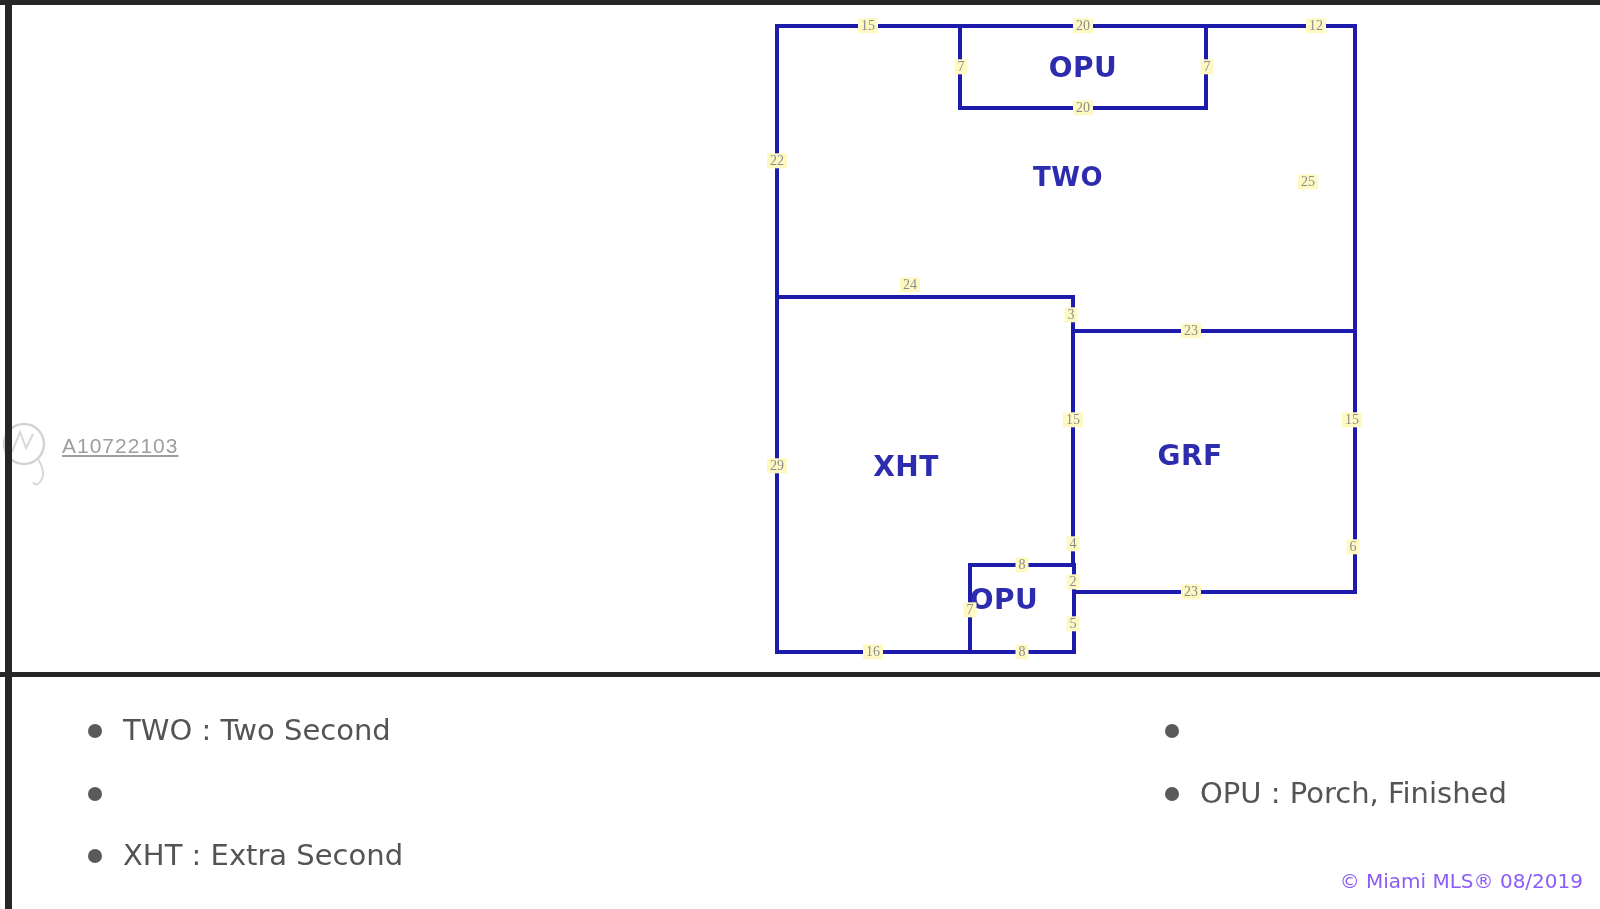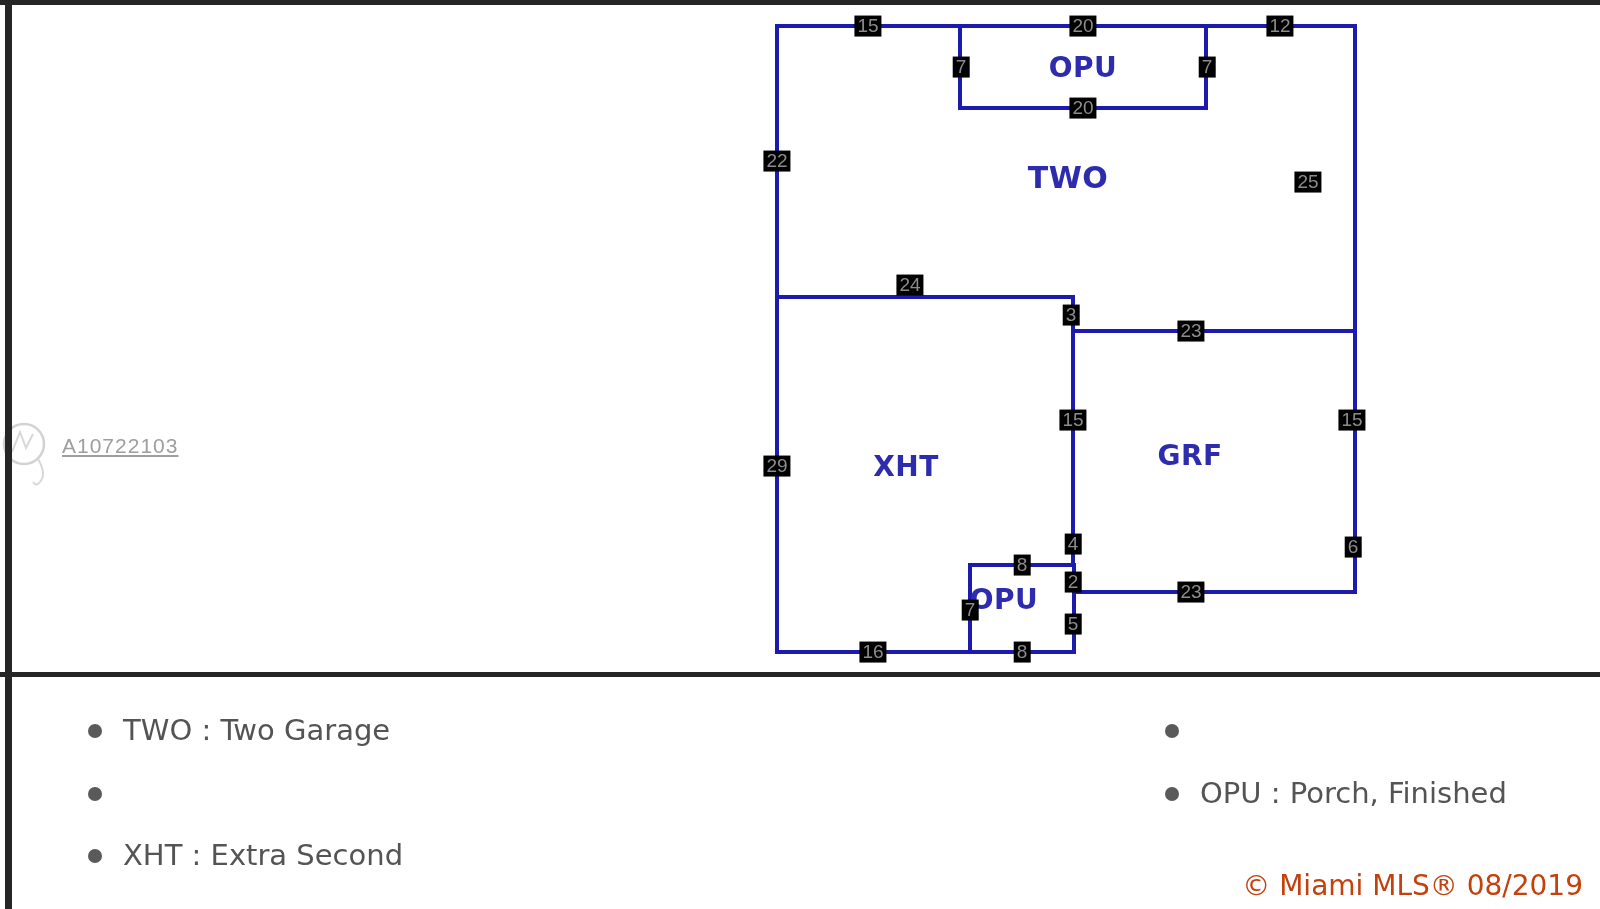--- a/index.html
+++ b/index.html
@@ -4,37 +4,37 @@
 <style>
   html,body{margin:0;padding:0;background:#fff;}
   #page{position:relative;width:1600px;height:909px;background:#ffffff;overflow:hidden;
         font-family:"DejaVu Sans",sans-serif;}
   
   .bar{position:absolute;background:#262626;z-index:6;}
   
   #sketch-svg{position:absolute;left:0;top:0;z-index:1;}
   
   .dim{position:absolute;z-index:3;transform:translate(-50%,-50%);
-       font-family:Liberation Sans, sans-serif;font-size:19px;line-height:1.1;
-       color:#8c8c8c;background:#000000;padding:0 3px;white-space:nowrap;}
+       font-family:Liberation Serif, serif;font-size:14px;line-height:1.1;
+       color:#8c8c8c;background:#fef9c3;padding:0 3px;white-space:nowrap;}
   
   .area{position:absolute;z-index:2;transform:translate(-50%,-50%);
         font-family:"DejaVu Sans",sans-serif;font-weight:bold;font-size:28px;
         color:#2e2cae;letter-spacing:0.5px;white-space:nowrap;}
-  .area.big{font-size:30px;}
+  .area.big{font-size:26px;}
   
   .bullet{position:absolute;z-index:2;width:14px;height:14px;border-radius:50%;
           background:#5a5a5a;transform:translate(-50%,-50%);}
   .leg{position:absolute;z-index:2;transform:translateY(-52%);
        font-family:"DejaVu Sans",sans-serif;font-size:29px;color:#545454;white-space:nowrap;}
   
   #mls-number{position:absolute;left:62px;top:446px;transform:translateY(-50%);z-index:2;
       font-family:"Liberation Sans",sans-serif;font-size:21px;color:#9e9e9e;letter-spacing:1px;text-decoration:underline;}
   #copyright{position:absolute;right:17px;top:869px;z-index:2;
-      font-family:"DejaVu Sans",sans-serif;font-size:28px;color:#c2410c;white-space:nowrap;}
+      font-family:"DejaVu Sans",sans-serif;font-size:20px;color:#8b5cf6;white-space:nowrap;}
   #logo-svg{position:absolute;left:0;top:418px;z-index:2;}
 </style>
 </head>
 <body>
 
 <div id="page">
 
   <svg id="sketch-svg" width="1600" height="700" viewBox="0 0 1600 700">
     <path d="M777 26 H1355 V592 H1074
              M777 26 V652 H1074
@@ -47,21 +47,21 @@
 
   <svg id="logo-svg" width="60" height="80" viewBox="0 0 60 80">
     <circle cx="24" cy="26" r="20" fill="none" stroke="#d2d2d2" stroke-width="2.5"></circle>
     <path d="M12 34 L20 14 L26 30 L33 16" fill="none" stroke="#d8d8d8" stroke-width="2"></path>
     <path d="M38 41 Q47 56 40 64 Q36 69 33 64" fill="none" stroke="#d8d8d8" stroke-width="2"></path>
   </svg>
   <span id="mls-number">A10722103</span>
 
   <span class="dim" style="left:868px;top:26px">15</span>
   <span class="dim" style="left:1083px;top:26px">20</span>
-  <span class="dim" style="left:1280px;top:26px">12</span>
+  <span class="dim" style="left:1316px;top:26px">12</span>
   <span class="dim" style="left:961px;top:67px">7</span>
   <span class="dim" style="left:1207px;top:67px">7</span>
   <span class="dim" style="left:1083px;top:108px">20</span>
   <span class="dim" style="left:777px;top:161px">22</span>
   <span class="dim" style="left:1308px;top:182px">25</span>
   <span class="dim" style="left:910px;top:285px">24</span>
   <span class="dim" style="left:1071px;top:315px">3</span>
   <span class="dim" style="left:1191px;top:331px">23</span>
   <span class="dim" style="left:1073px;top:420px">15</span>
   <span class="dim" style="left:1352px;top:420px">15</span>
@@ -76,21 +76,21 @@
   <span class="dim" style="left:873px;top:652px">16</span>
   <span class="dim" style="left:1022px;top:652px">8</span>
 
   <span class="area" style="left:1083px;top:67px">OPU</span>
   <span class="area big" style="left:1068px;top:177px">TWO</span>
   <span class="area" style="left:906px;top:466px">XHT</span>
   <span class="area" style="left:1190px;top:455px">GRF</span>
   <span class="area" style="left:1004px;top:599px">OPU</span>
 
   <span class="bullet" style="left:95px;top:731px"></span>
-  <span class="leg" style="left:123px;top:731px">TWO : Two Garage</span>
+  <span class="leg" style="left:123px;top:731px">TWO : Two Second</span>
   <span class="bullet" style="left:95px;top:794px"></span>
   <span class="bullet" style="left:95px;top:856px"></span>
   <span class="leg" style="left:123px;top:856px">XHT : Extra Second</span>
 
   <span class="bullet" style="left:1172px;top:731px"></span>
   <span class="bullet" style="left:1172px;top:794px"></span>
   <span class="leg" style="left:1200px;top:794px">OPU : Porch, Finished</span>
 
   <span id="copyright">© Miami MLS® 08/2019</span>
 

